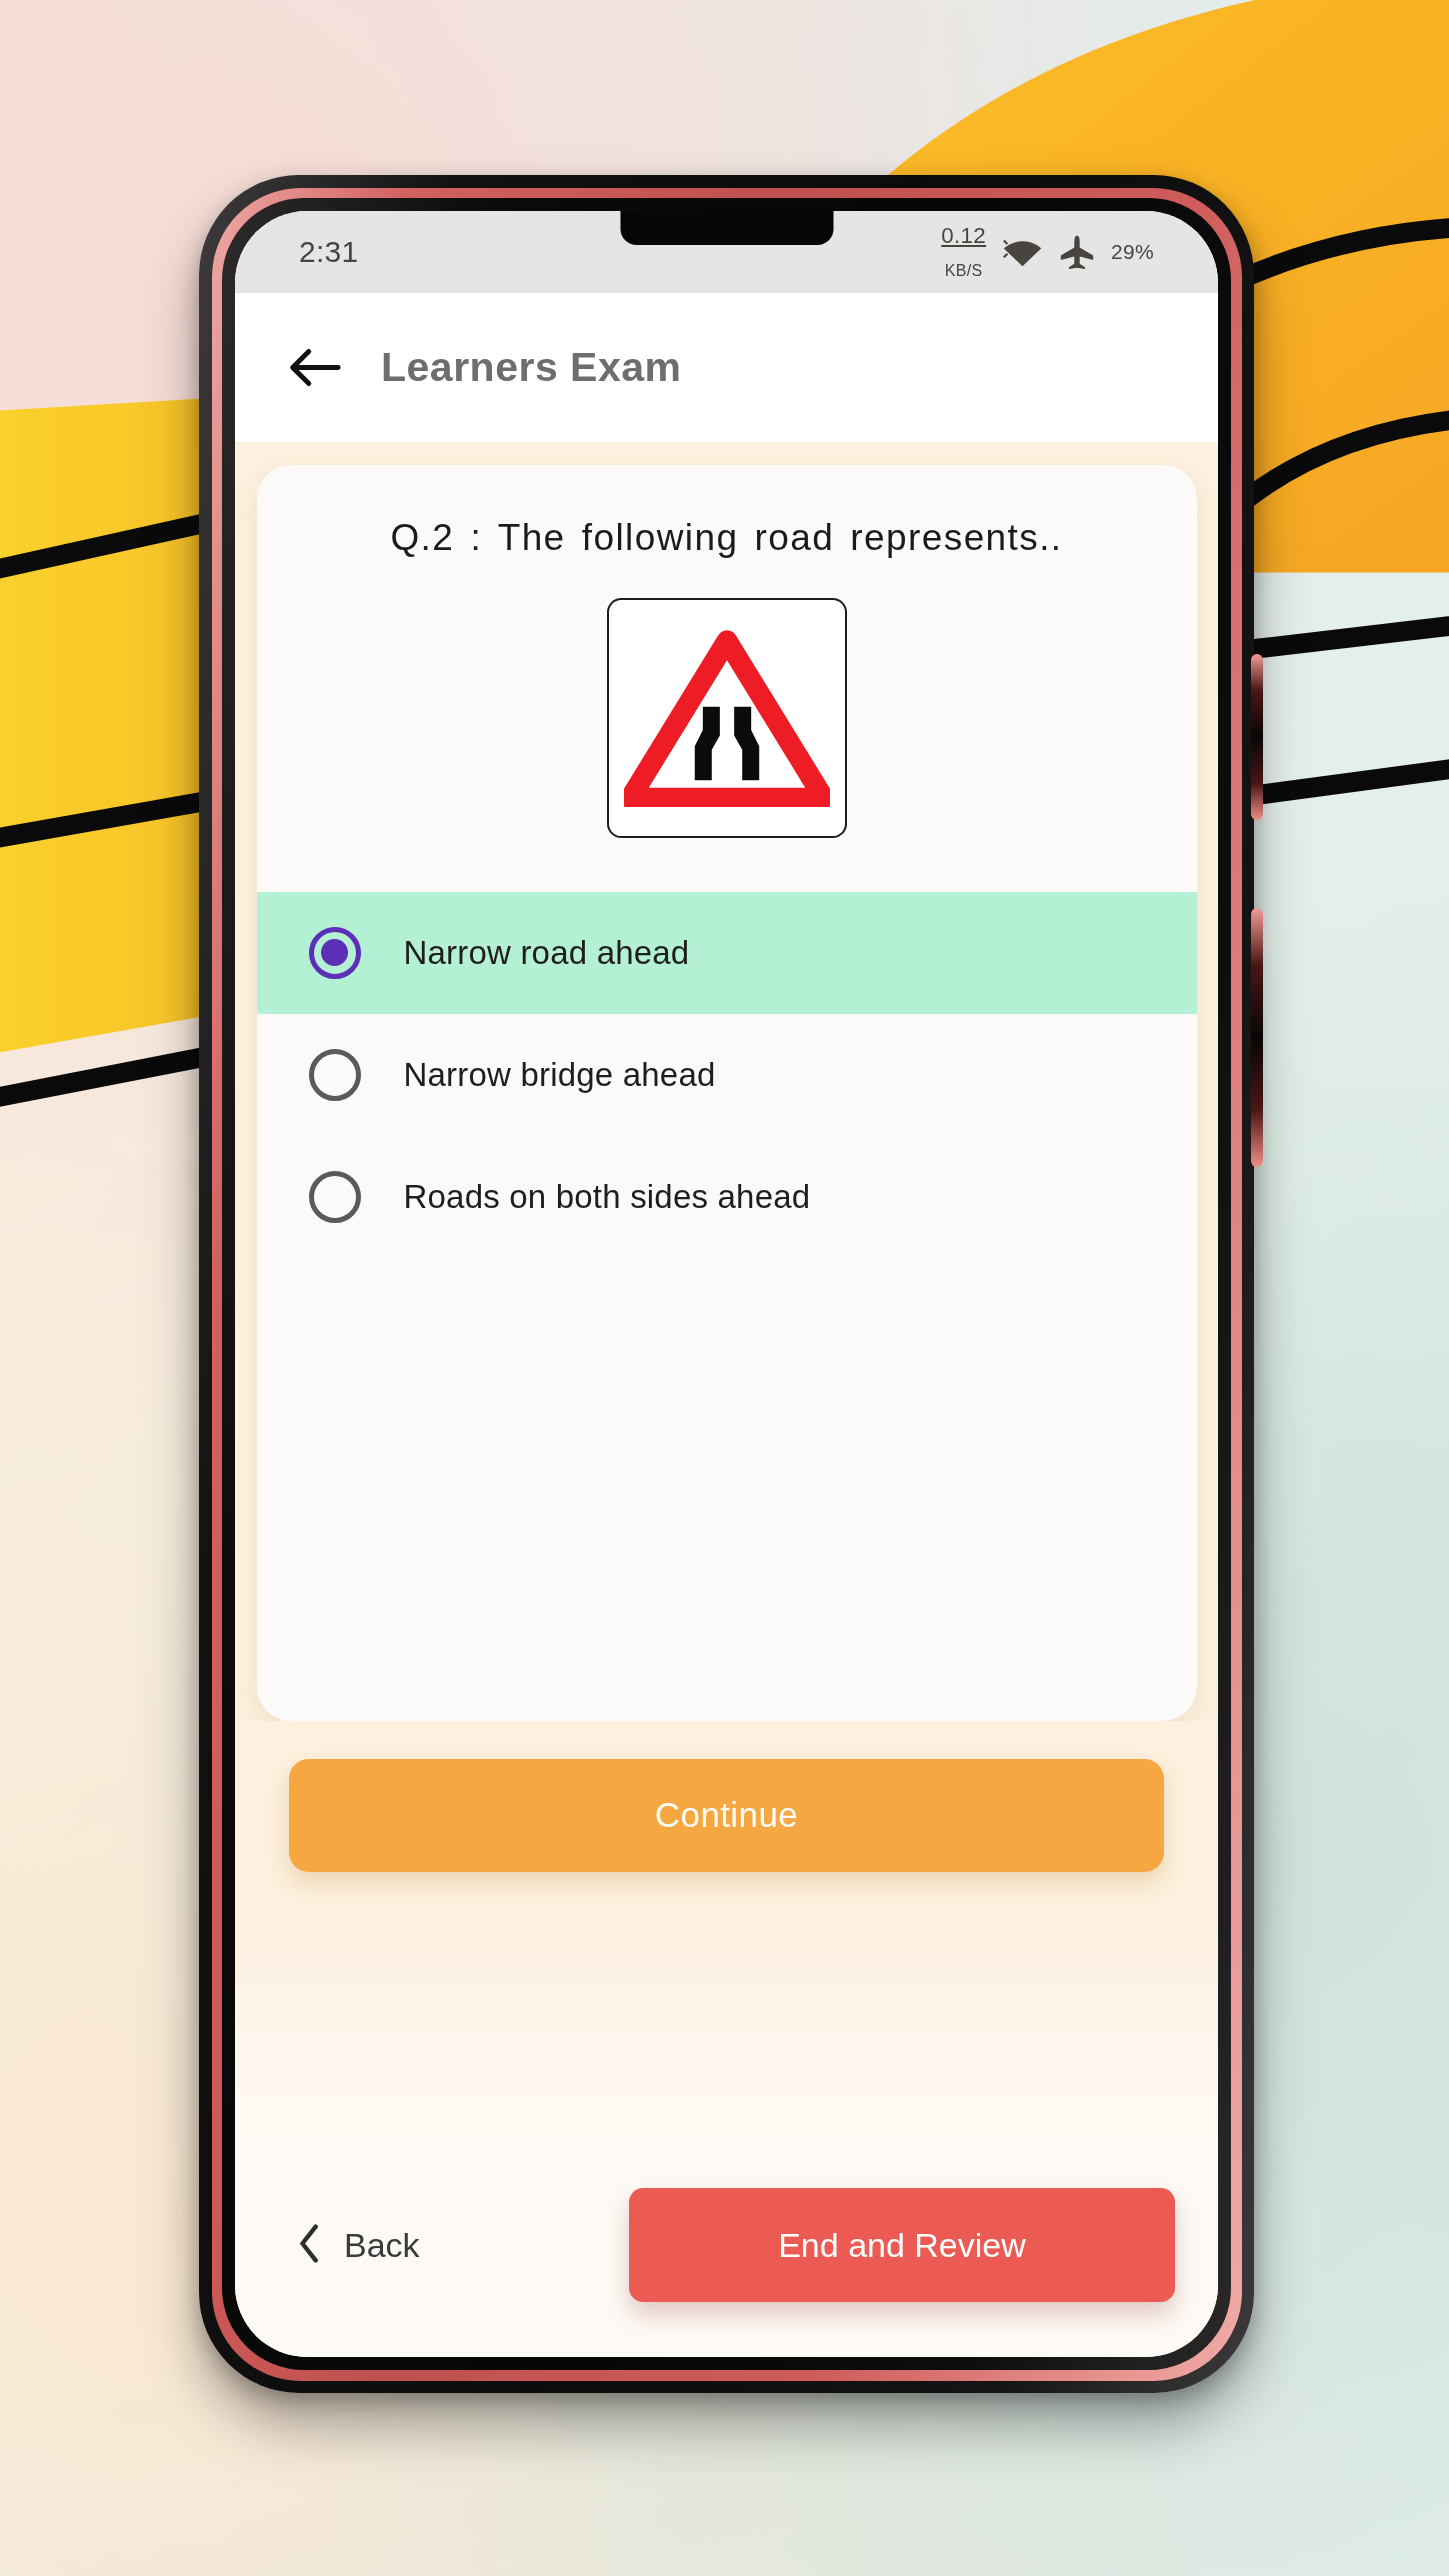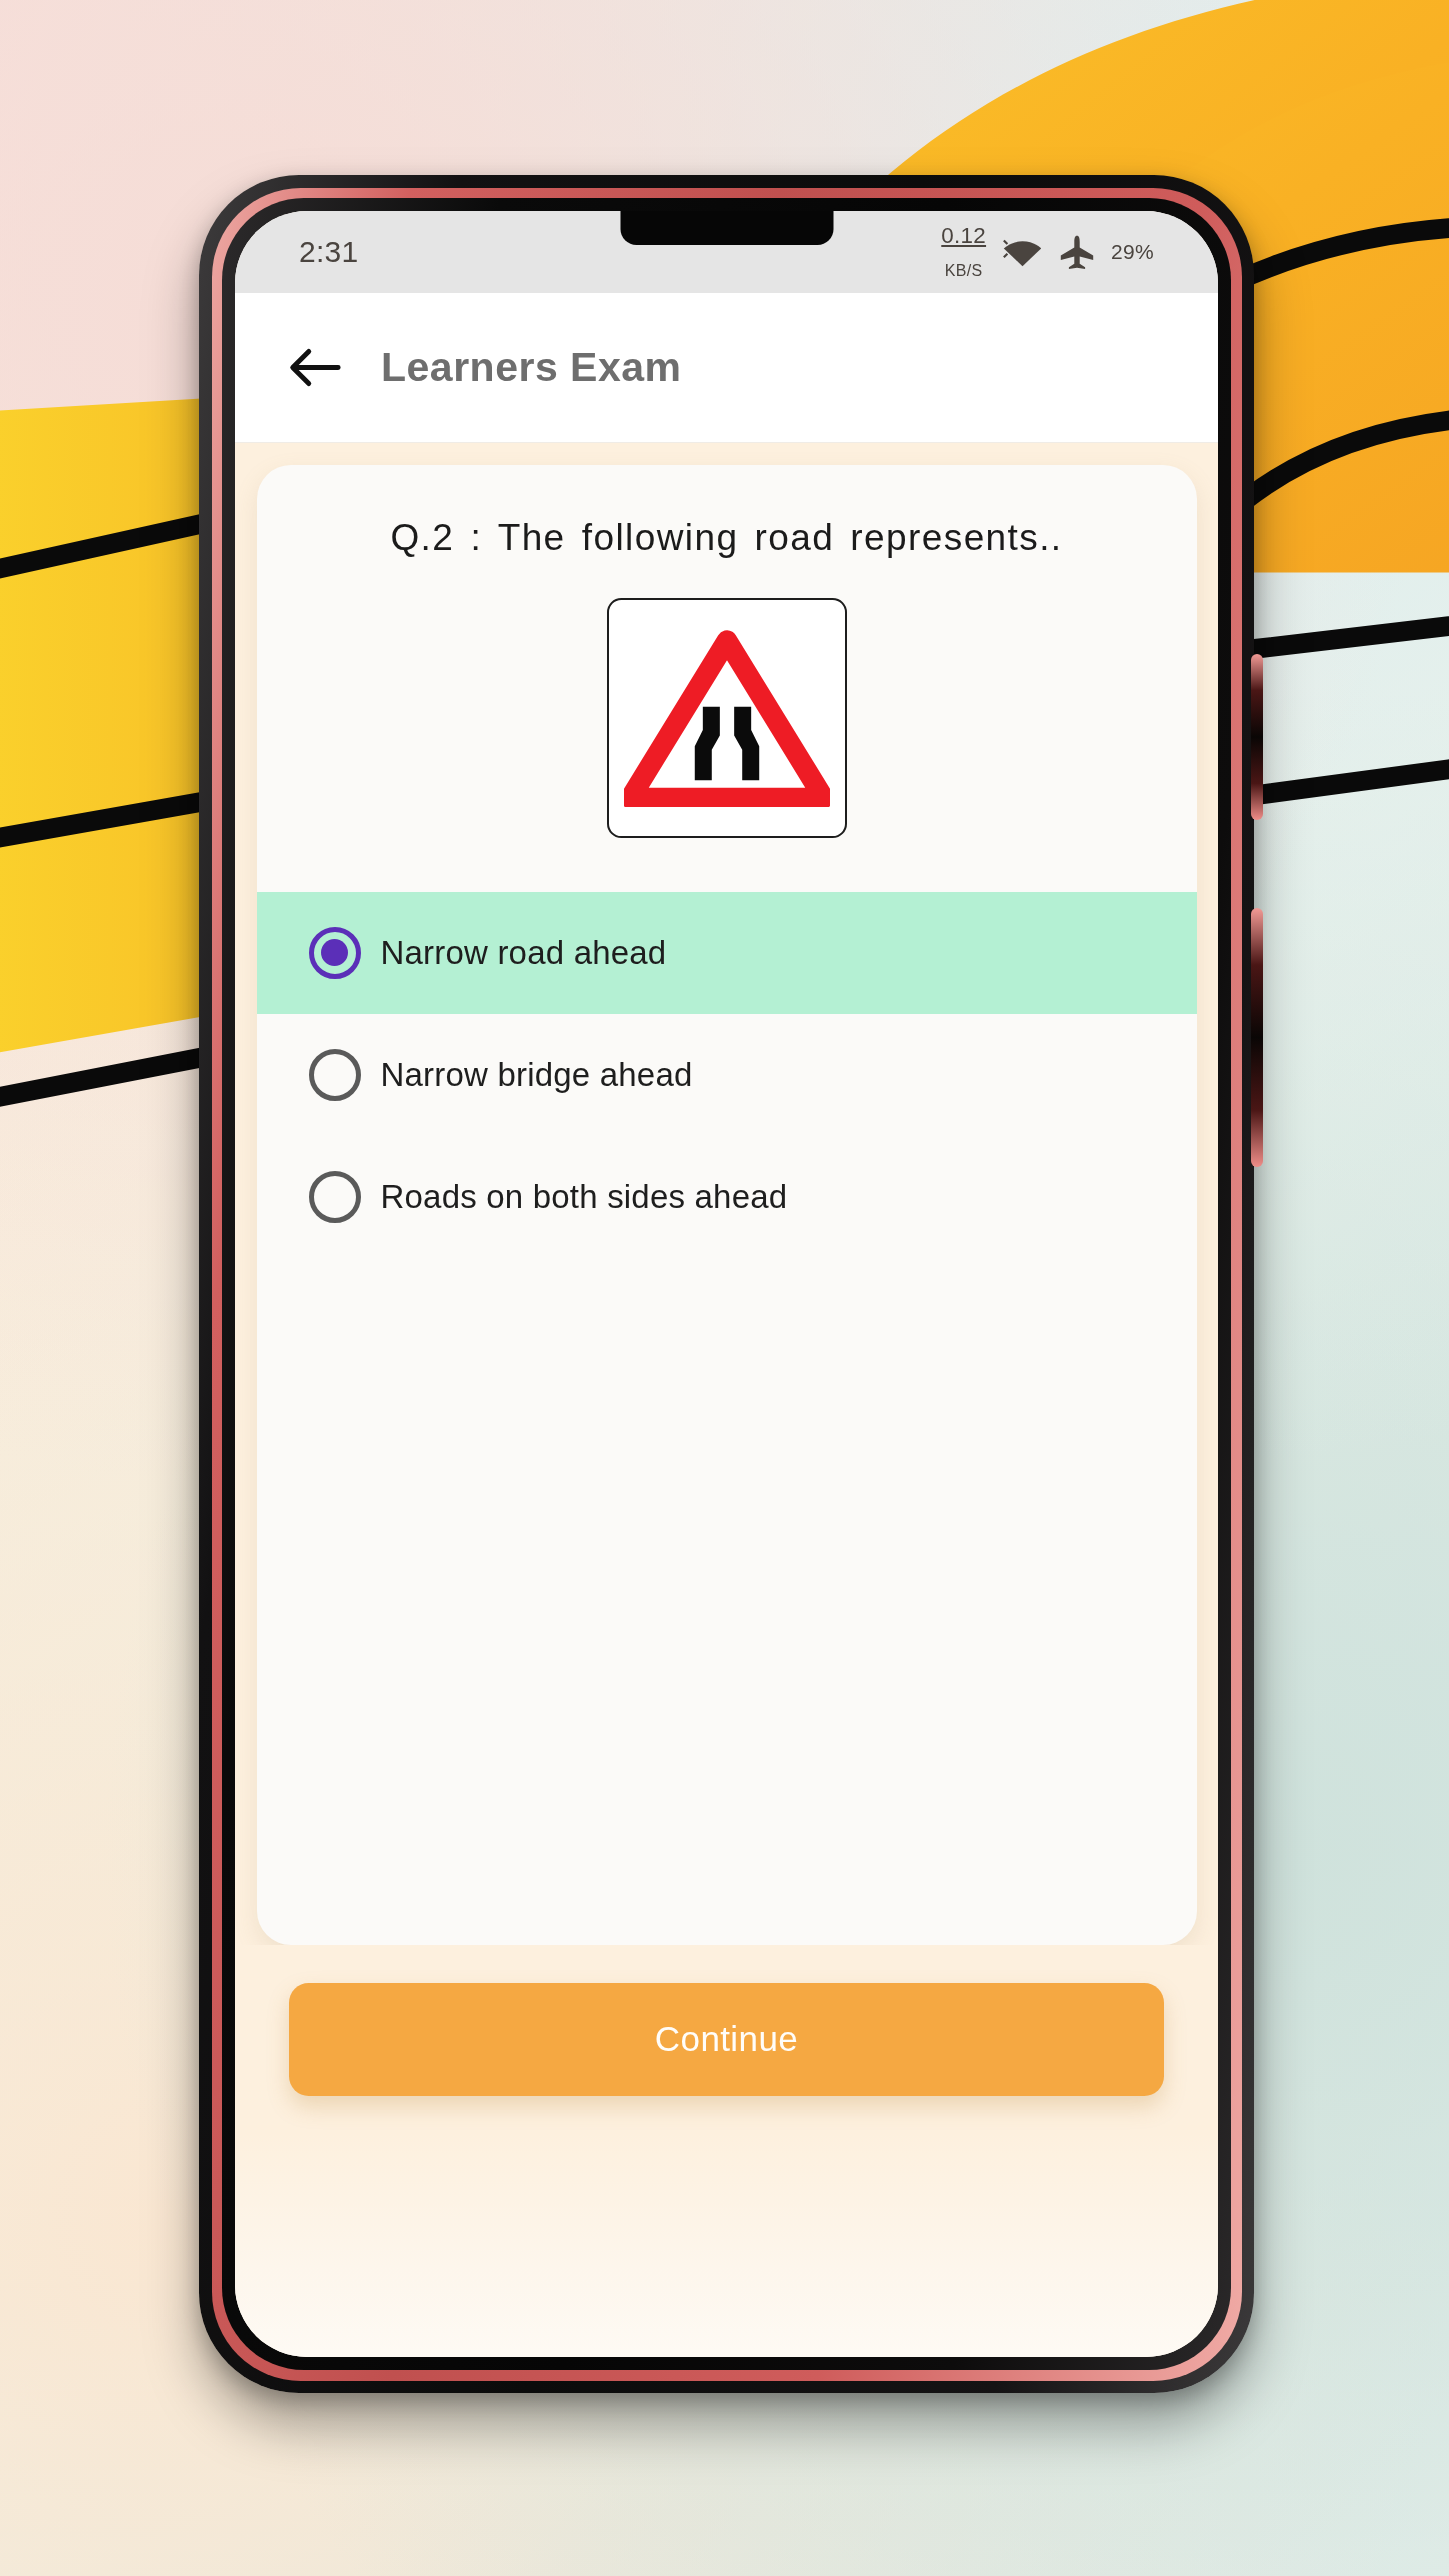--- a/index.html
+++ b/index.html
@@ -110,21 +110,21 @@
   }
   .sign-box{ display:flex; justify-content:center; padding:39px 0 54px 0; }
   .sign-frame{
     width:240px; height:240px; background:#ffffff;
     border:2.7px solid #1d1d1d; border-radius:14.3px;
     display:flex; align-items:center; justify-content:center;
   }
 
   .options{ display:flex; flex-direction:column; }
   .option{
-    display:flex; align-items:center; gap:20px;
+    display:flex; align-items:center; gap:43px;
     padding:0 52px; height:122px; cursor:pointer;text-align:center;
   }
   .option.selected{ background:#b4f0d3; }
   .radio{
     width:52px; height:52px; border-radius:50%;
     border:5.4px solid #5a5a5a; flex:0 0 52px;
     display:flex; align-items:center; justify-content:center;
   }
   .option.selected .radio{ border-color:#5b2fb8; }
   .radio-dot{ width:27px; height:27px; border-radius:50%; background:#5b2fb8; }
@@ -267,19 +267,30 @@
         </div>
       </div>
     </div>
 
     <div class="continue-area">
       <div class="continue-btn">Continue</div>
     </div>
 
     <div class="spacer"></div>
 
+    <div class="bottombar">
+      <div class="back-nav">
+        <span>
+          <svg width="23" height="39" viewBox="0 0 26 44">
+            <path d="M20 3 L5 22 L20 41" stroke="#2e2e2e" stroke-width="5" fill="none" stroke-linecap="round" stroke-linejoin="round"></path>
+          </svg>
+        </span>
+        <span class="back-nav-label">Back</span>
+      </div>
+      <div class="end-btn">End and Review</div>
+    </div>
 
   </div>
 
   <div class="side-btn power"></div>
   <div class="side-btn volume"></div>
 </div>
 
 
 </body></html>

